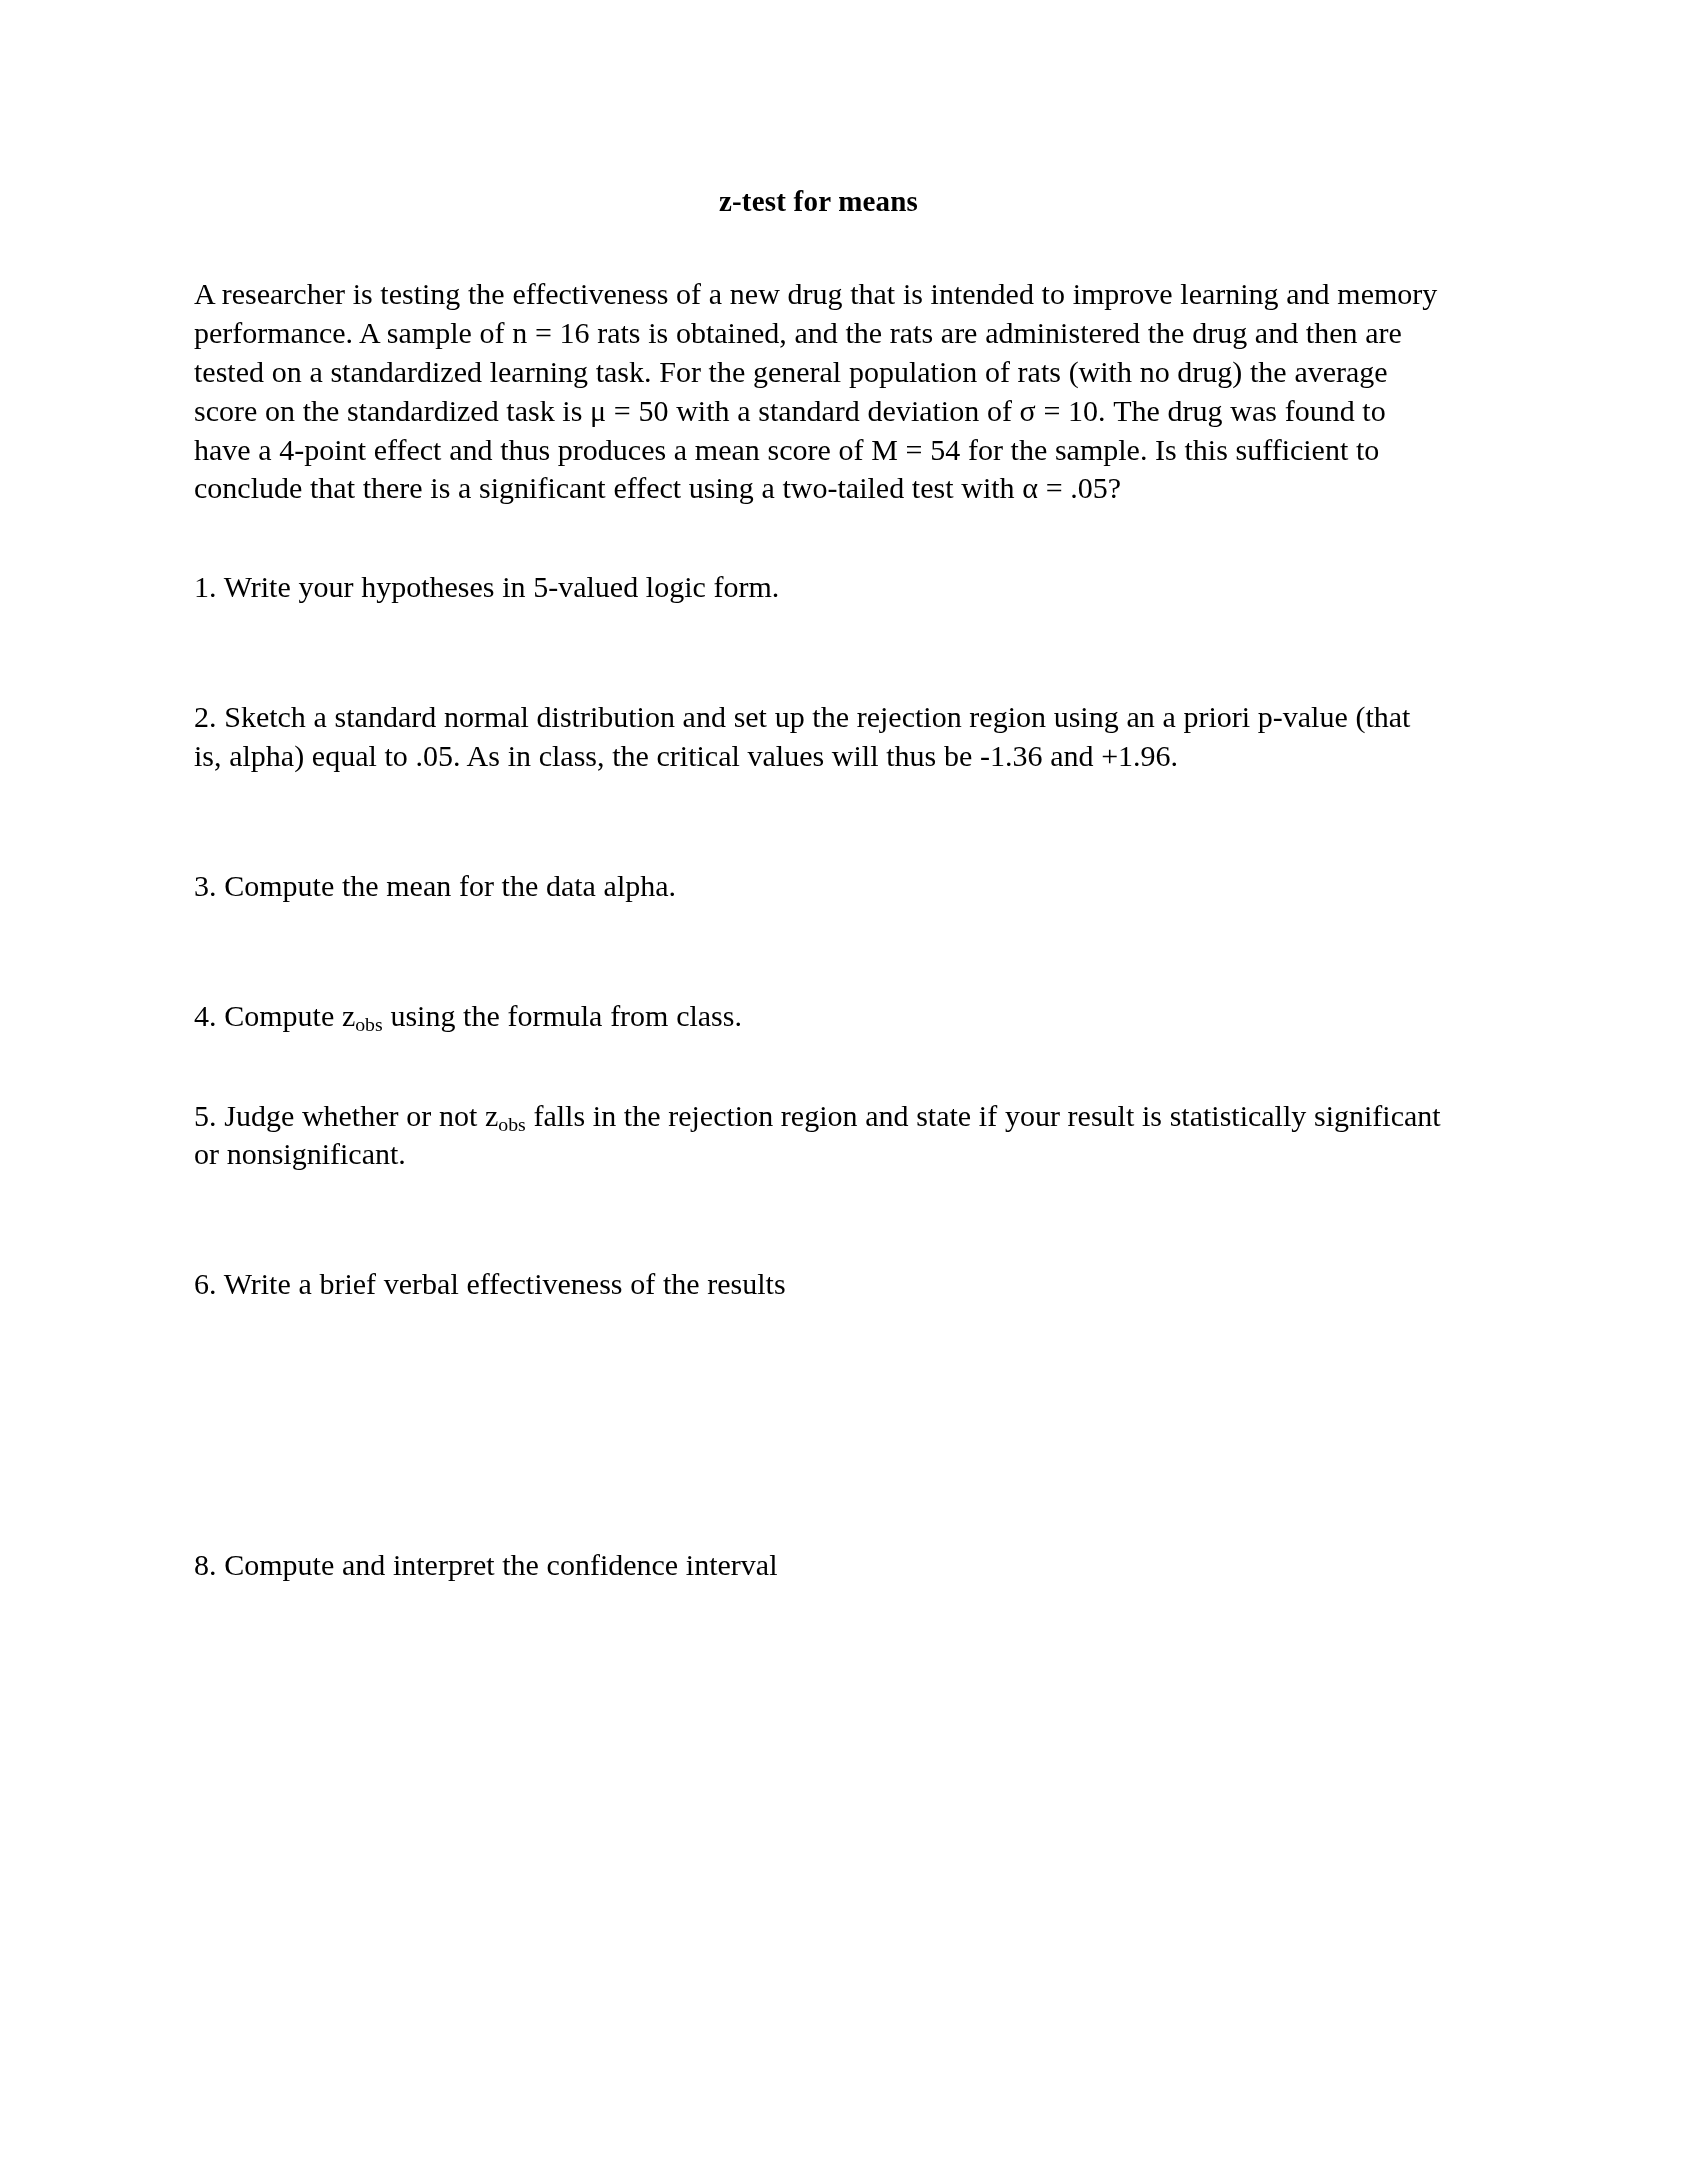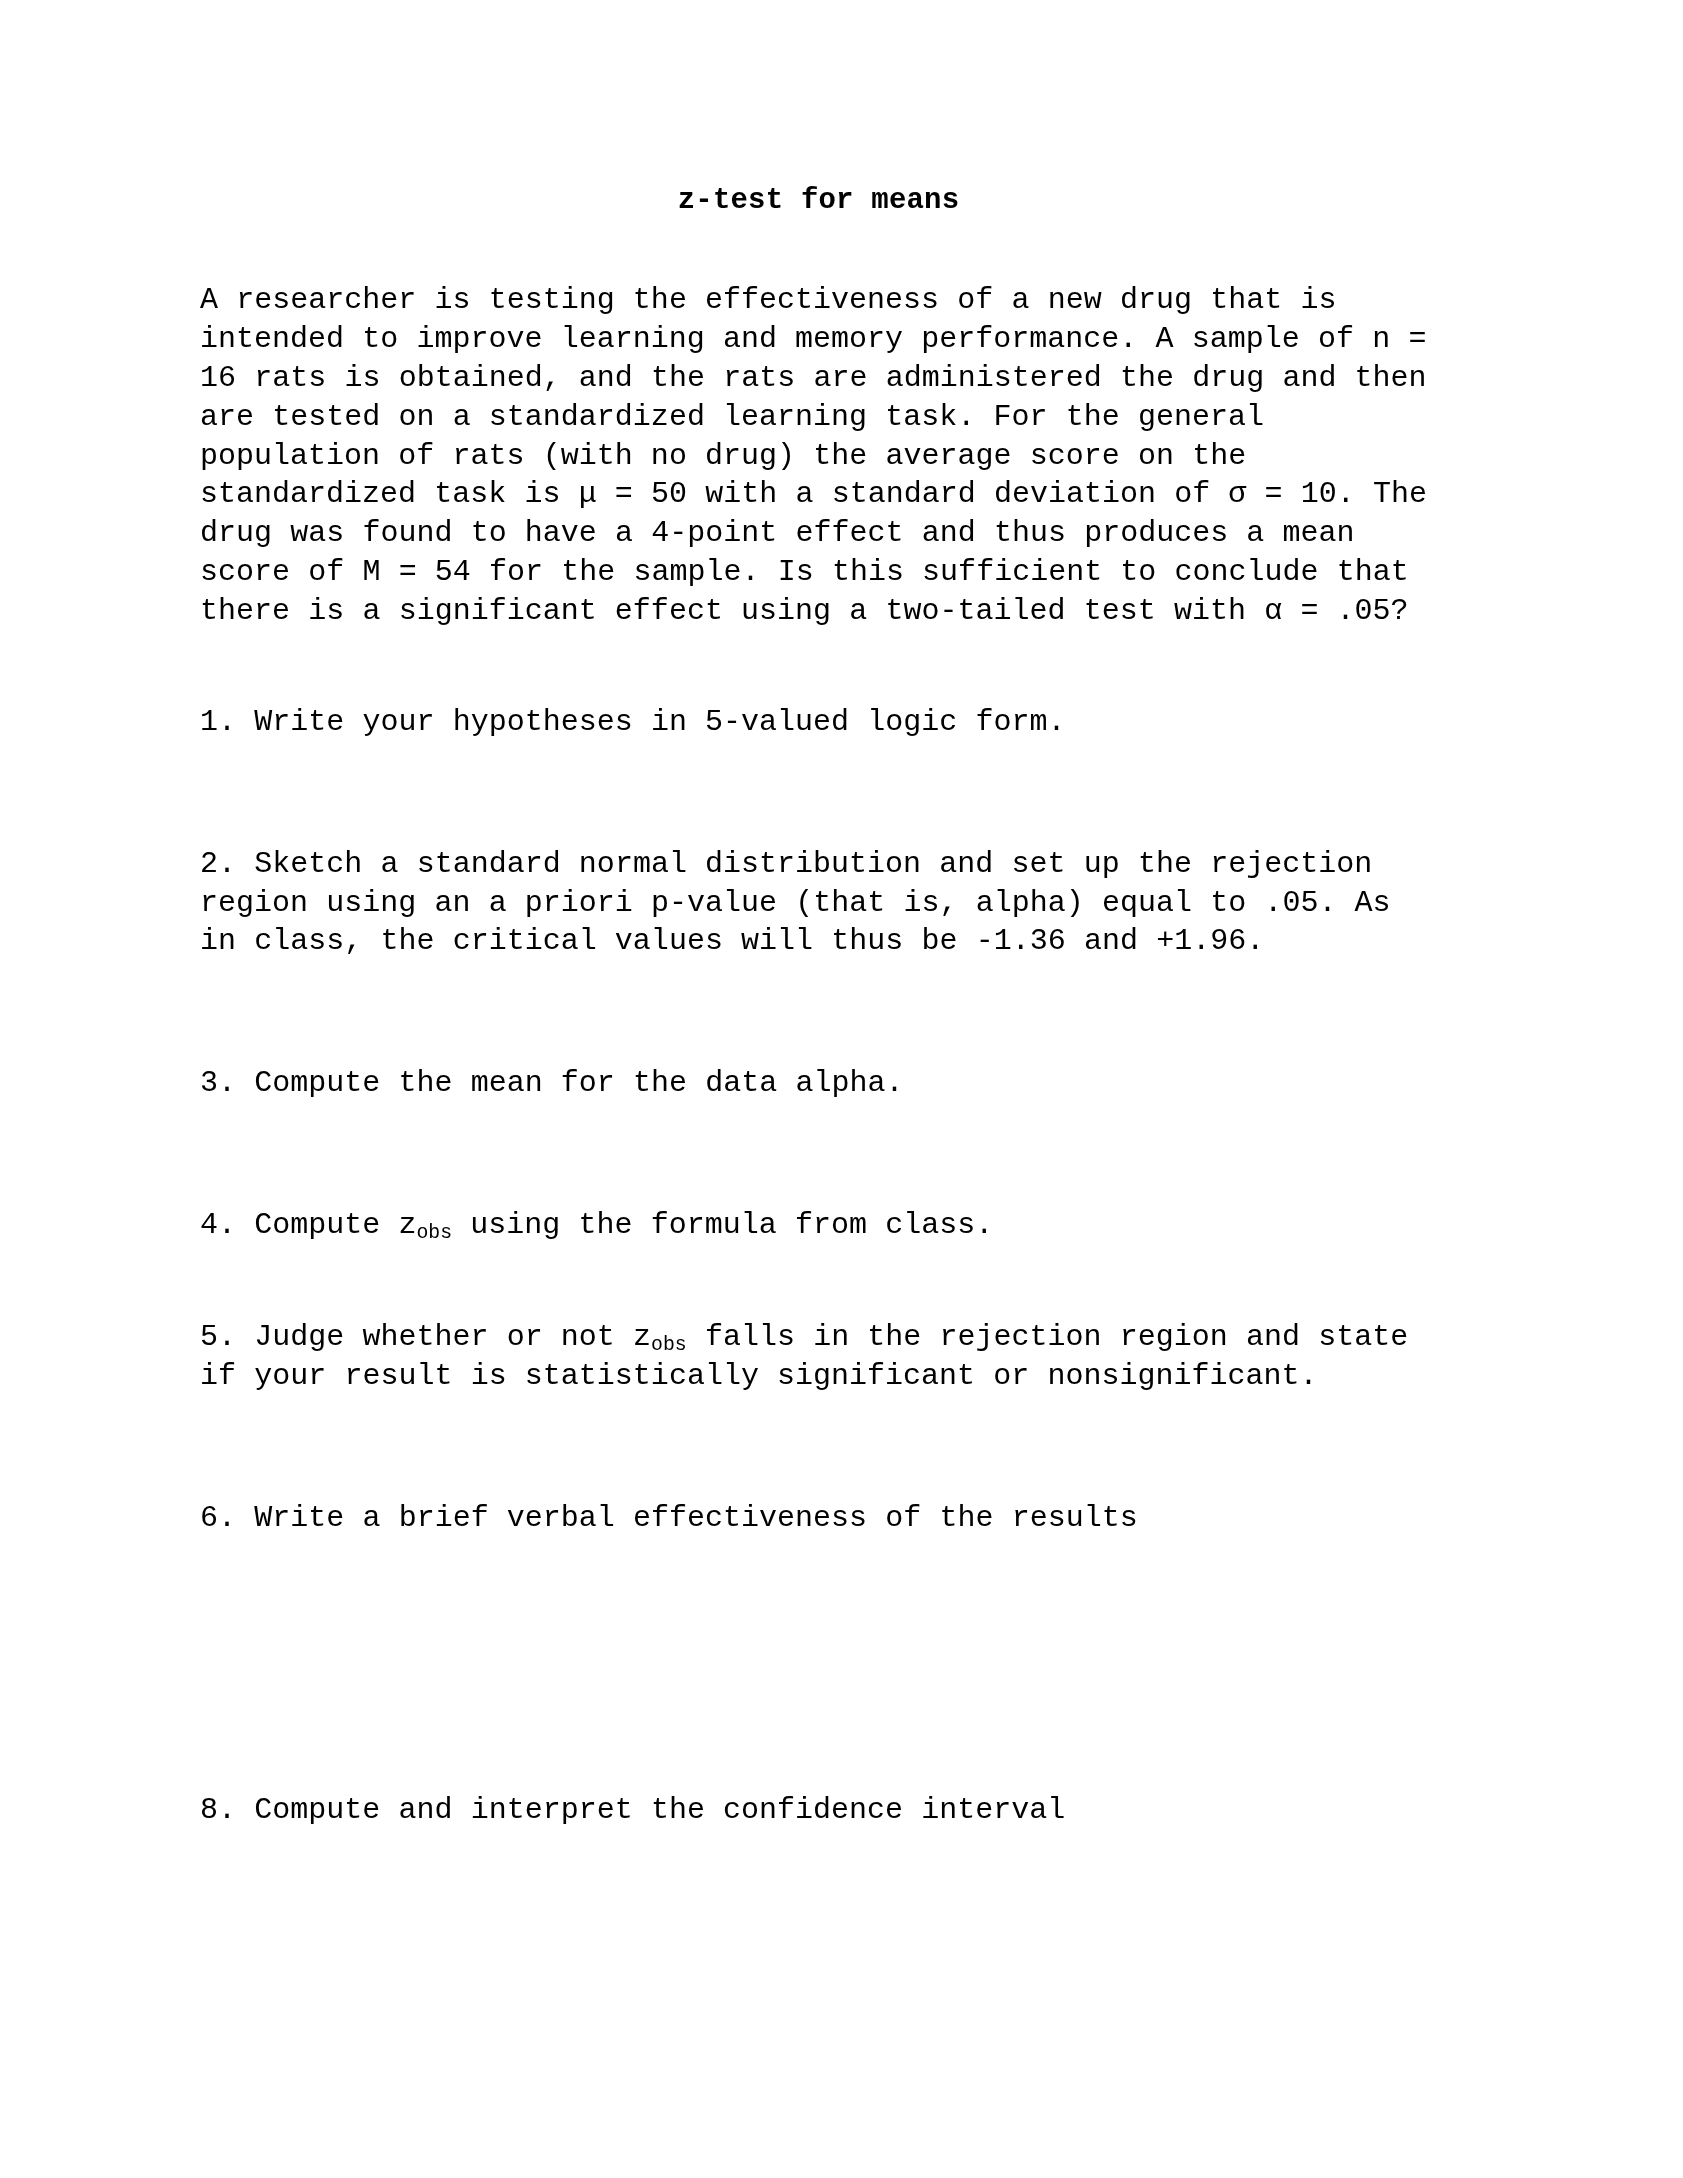--- a/index.html
+++ b/index.html
@@ -17,21 +17,20 @@
   }
 
   .page {
     position: relative;
     width: 1683px;
     height: 2178px;
     background: #ffffff;
     box-sizing: border-box;
     padding: 16px;
     overflow: hidden;
-    font-family: Liberation Mono, monospace;
   }
 
   
   .doc-body {
     position: absolute;
     left: 194px;
     top: 184px;
     width: 1249px;
   }
 
@@ -42,21 +41,21 @@
     letter-spacing: 0.2px;
     margin: 0 0 0 0;
     padding: 0;
     line-height: 1.18;
   }
 
   .para {
     font-size: 30px;
     line-height: 1.295;
     text-align: left;
-    margin: 6px;
+    margin: 0;
     padding: 0;
     word-spacing: 0.2px;
   }
 
   
   .gap-title   { height: 57px; }
   .gap-para    { height: 30px; }
   .gap-item-sm { height: 30px; }
   .gap-item-md { height: 61px; }
   .gap-item-xl { height: 91px; }

